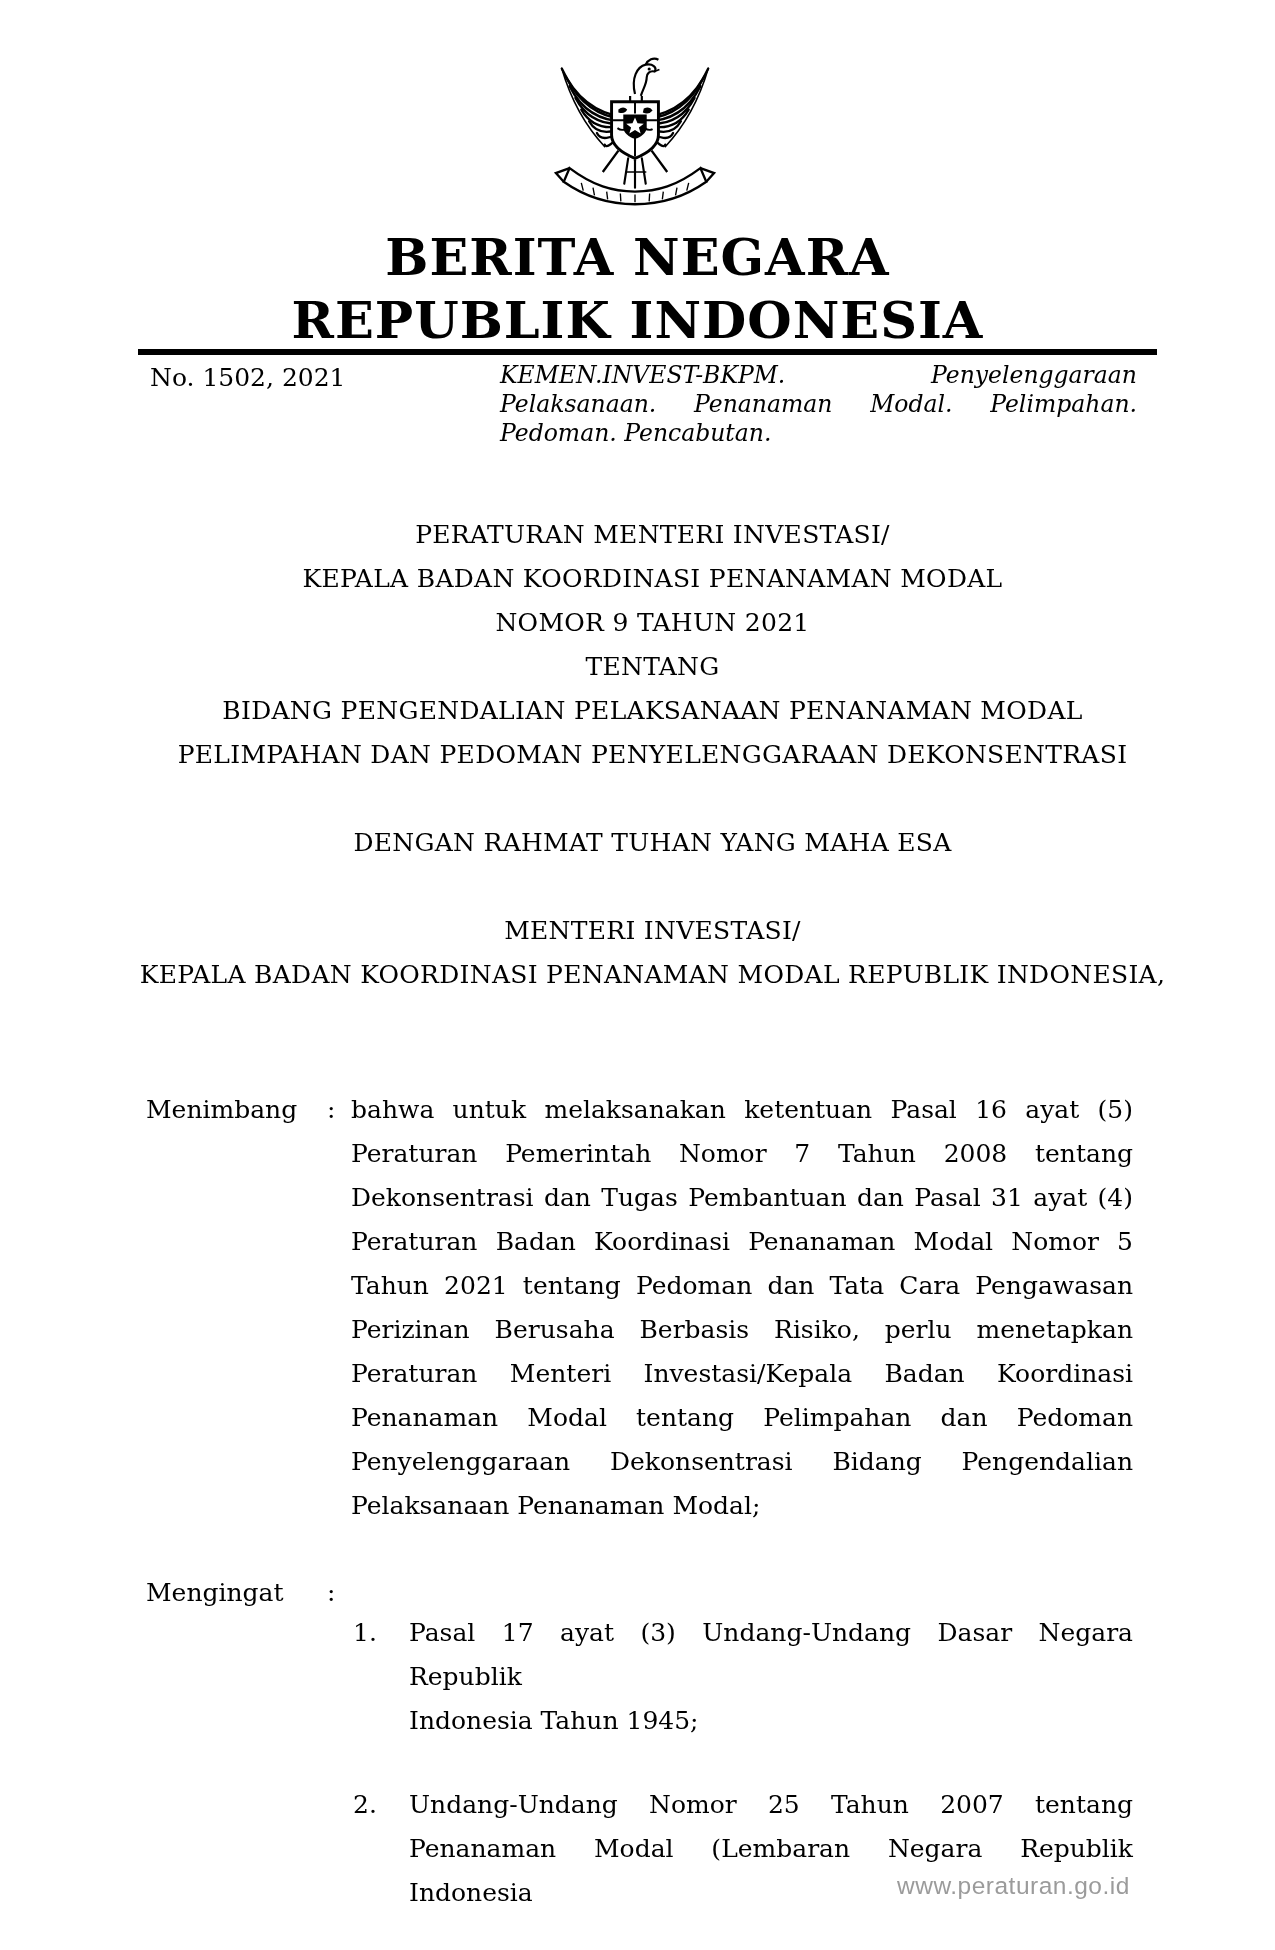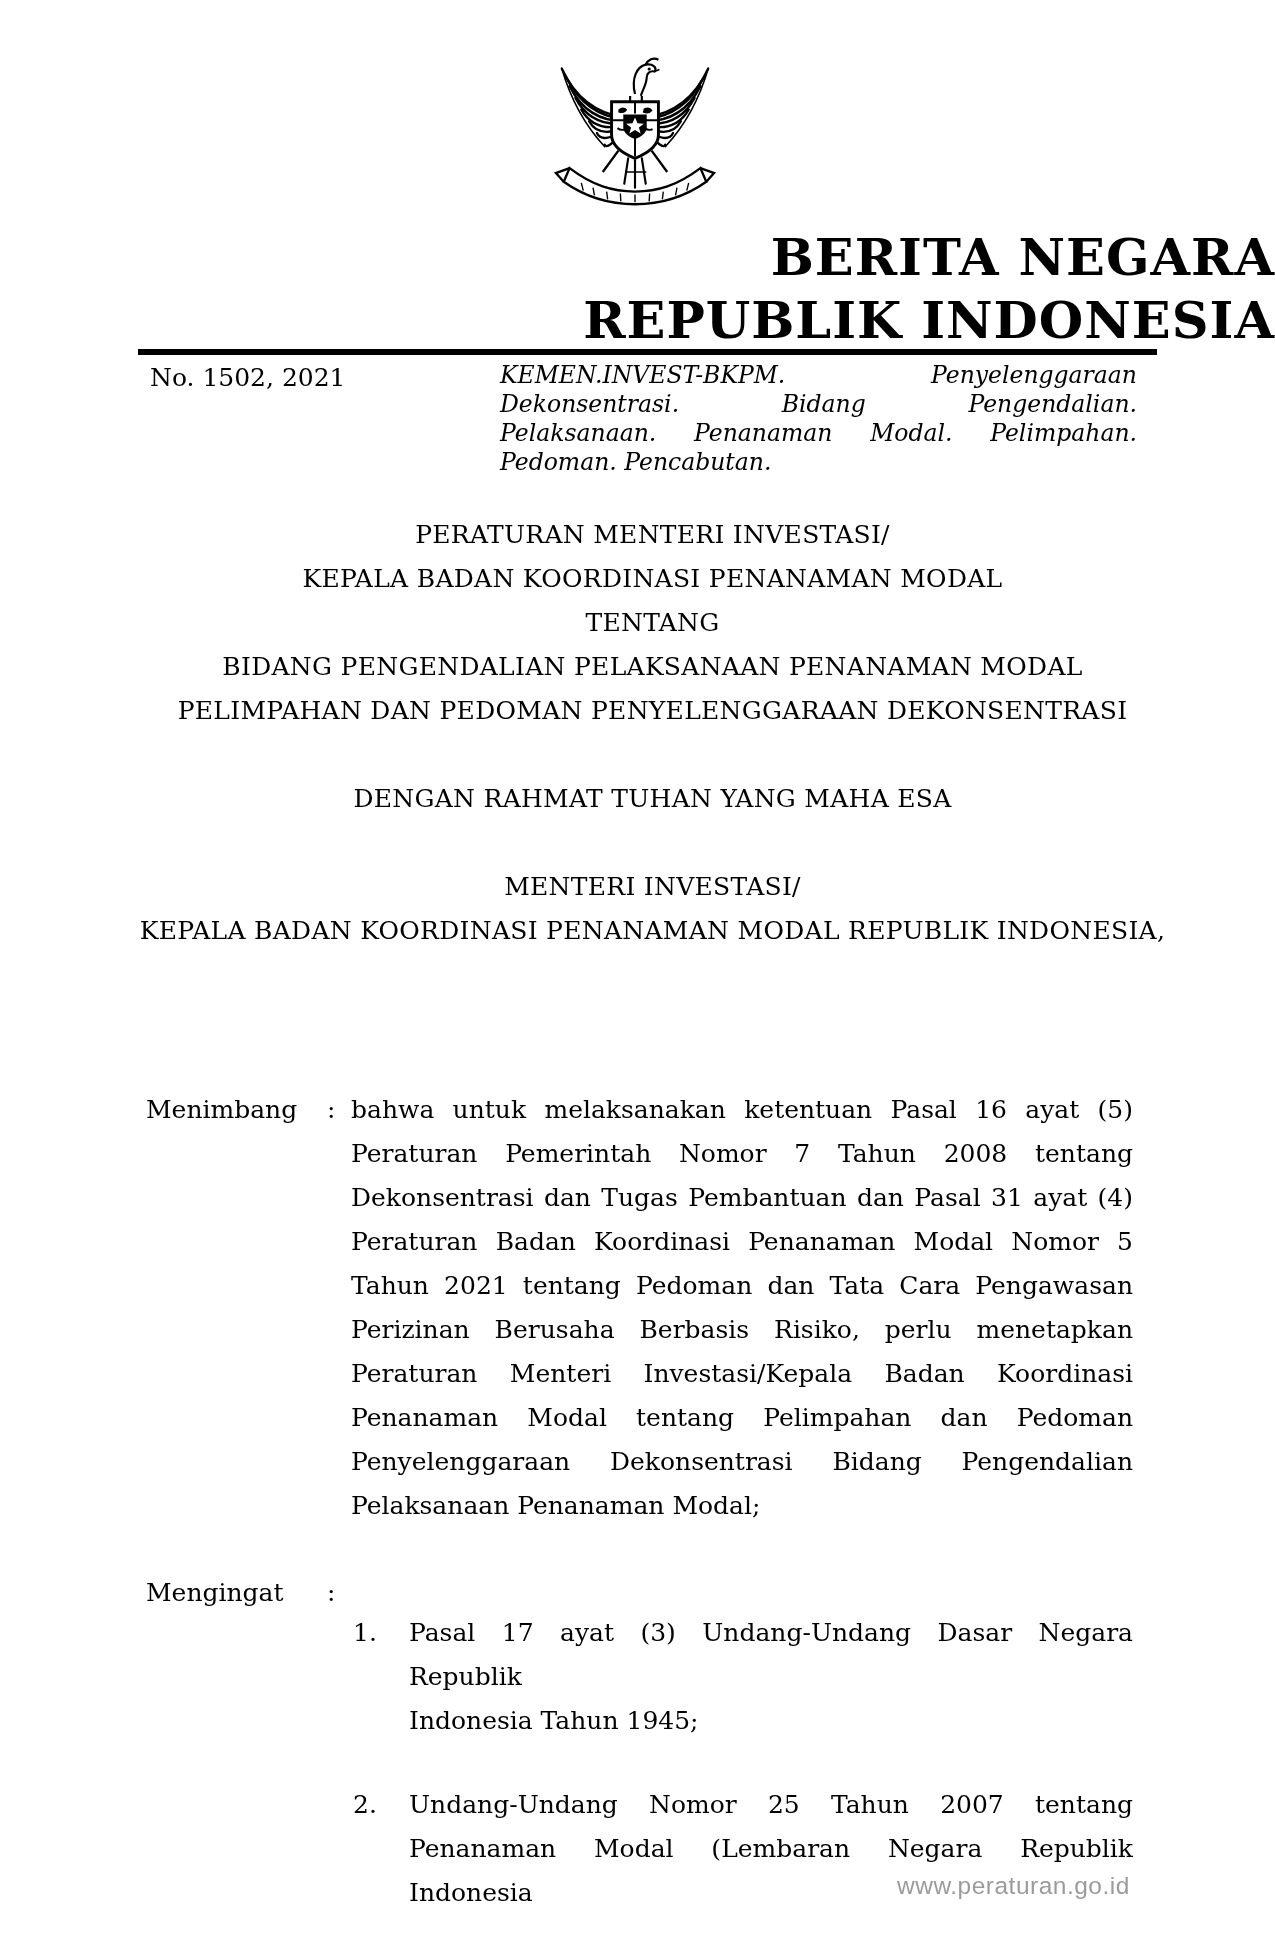--- a/index.html
+++ b/index.html
@@ -10,21 +10,21 @@
     background:#ffffff;
     color:#000000;
     font-family:"DejaVu Serif", serif;
     overflow:hidden;
   }
   .emblem { position:absolute; left:552px; top:54px; width:166px; height:158px; }
   .emblem svg { width:100%; height:100%; }
 
   .masthead {
     position:absolute; top:226px; left:0; width:100%;
-    text-align:right; font-weight:700;
+    text-align:center; font-weight:700;
     font-size:51px; line-height:63px; letter-spacing:1px;
   }
 
   .rule { position:absolute; top:349px; left:138px; width:1019px; height:6px; background:#000; }
 
   .issue-number { position:absolute; top:363px; left:150px; font-size:25px; white-space:nowrap; }
 
   .abstract { position:absolute; top:361px; left:500px; width:637px; font-size:23.5px; line-height:29px;font-style:italic; }
 
   .jl { text-align:justify; text-align-last:justify; }
@@ -130,28 +130,28 @@
   <div class="masthead">
     <div>BERITA NEGARA</div>
     <div>REPUBLIK INDONESIA</div>
   </div>
 
   <div class="rule"></div>
 
   <div class="issue-number">No. 1502, 2021</div>
   <div class="abstract">
       <div class="jl">KEMEN.INVEST-BKPM. Penyelenggaraan</div>
-      <div class="jl">Dekonsentrasi. Bidang Pengendalian.</div>
       <div class="jl">Pelaksanaan. Penanaman Modal. Pelimpahan.</div>
       <div class="jl last">Pedoman. Pencabutan.</div>
     </div>
 
   <div class="title-block">
       <div class="cl">PERATURAN MENTERI INVESTASI/</div>
       <div class="cl">KEPALA BADAN KOORDINASI PENANAMAN MODAL</div>
+      <div class="cl">NOMOR 9 TAHUN 2021</div>
       <div class="cl">TENTANG</div>
       <div class="cl">BIDANG PENGENDALIAN PELAKSANAAN PENANAMAN MODAL</div>
       <div class="cl">PELIMPAHAN DAN PEDOMAN PENYELENGGARAAN DEKONSENTRASI</div>
       <div class="cl">&nbsp;</div>
       <div class="cl">DENGAN RAHMAT TUHAN YANG MAHA ESA</div>
       <div class="cl">&nbsp;</div>
       <div class="cl">MENTERI INVESTASI/</div>
       <div class="cl">KEPALA BADAN KOORDINASI PENANAMAN MODAL REPUBLIK INDONESIA,</div>
     </div>
 

